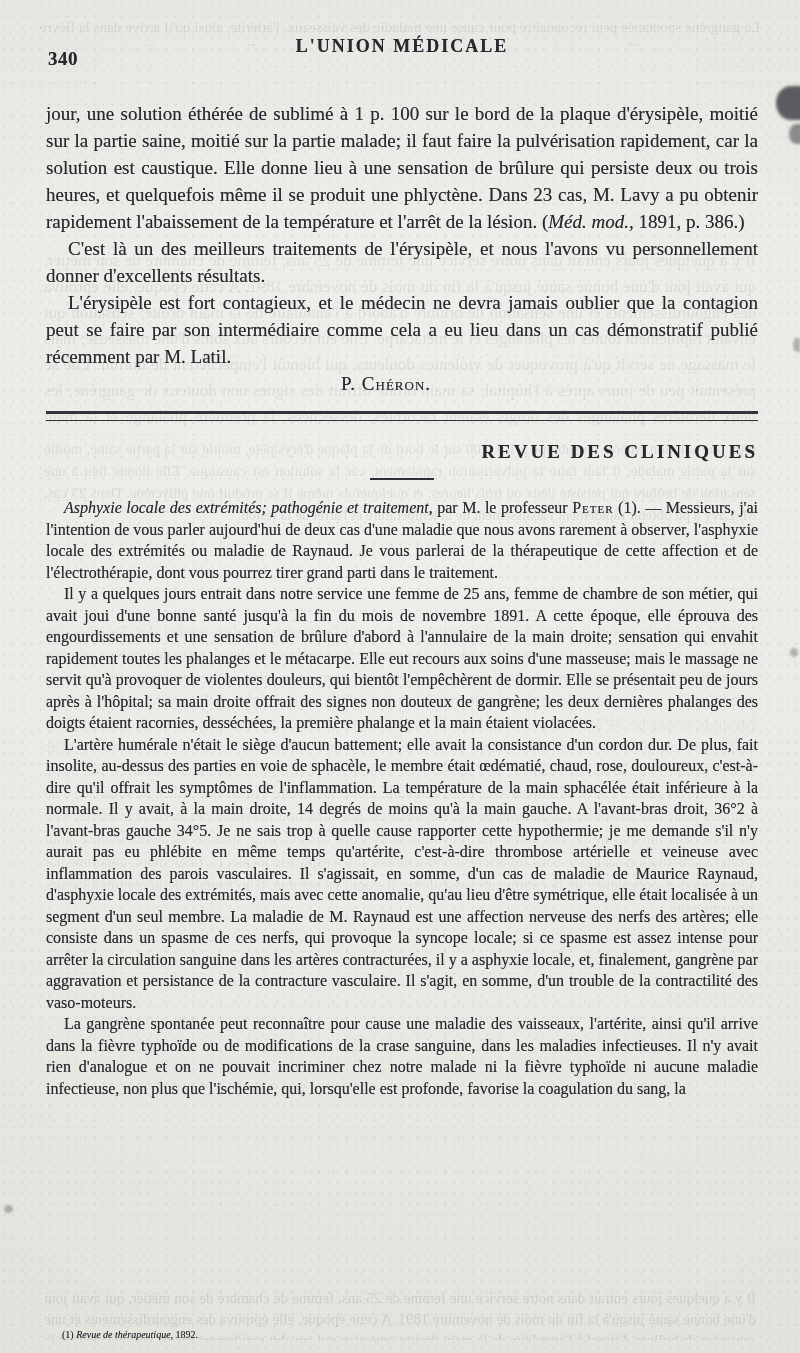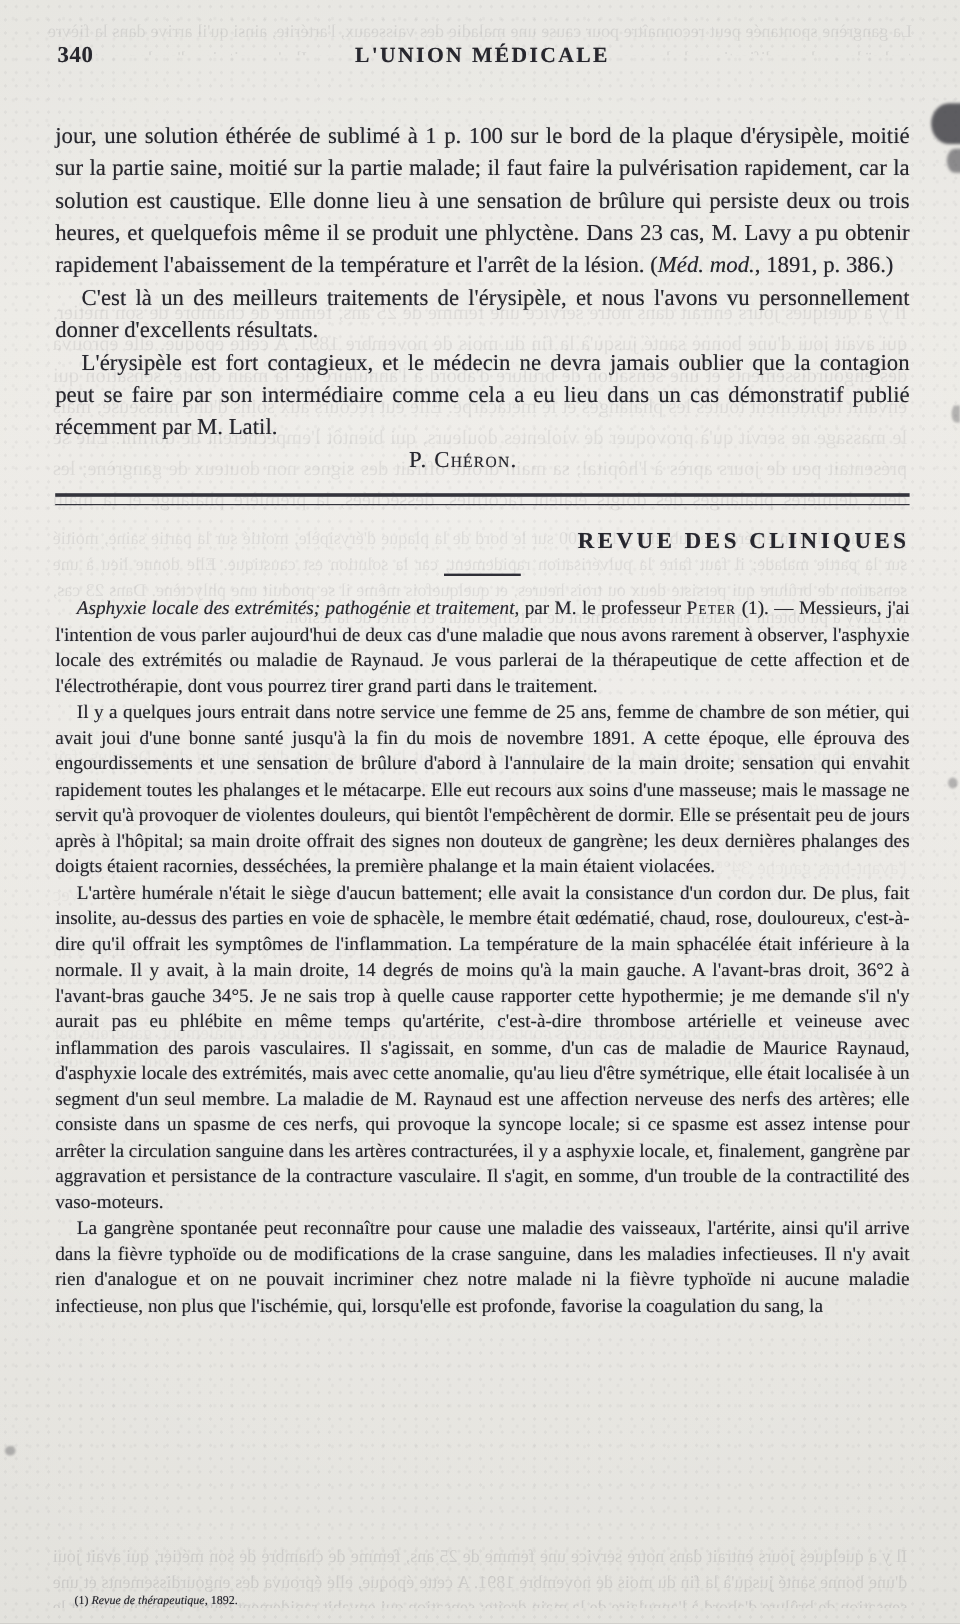--- a/index.html
+++ b/index.html
@@ -48,21 +48,21 @@
   .a2 { top: 124px; right: -3px; width: 14px; height: 20px; border-radius: 55% 0 0 55%; opacity: 0.5;  filter: blur(1.5px); }
   .a3 { top: 338px; right: 0px;  width: 7px;  height: 14px; border-radius: 50% 0 0 50%; opacity: 0.3;  filter: blur(1px); }
   .a4 { top: 648px; right: 2px;  width: 8px;  height: 9px;  border-radius: 50%;          opacity: 0.3;  filter: blur(1px); }
   .a5 { top: 1205px; left: 4px;  width: 9px;  height: 8px;  border-radius: 50%;          opacity: 0.3;  filter: blur(1px); }
 
   .content { position: relative; z-index: 2; padding: 36px 42px 0 46px; }
   .content * { text-shadow: 0 0 0.6px rgba(38,38,48,0.5); }
 
   .running-head { position: relative; height: 24px; }
   .page-number {
-    position: absolute; left: 2px; top: 0;
+    position: absolute; left: 2px; top: 12px;
     font-size: 19px; font-weight: bold; letter-spacing: 0.5px;
   }
   .journal-title {
     position: absolute; left: 0; right: 0; top: 0;
     text-align: center;
     font-size: 18px; font-weight: bold; letter-spacing: 2px;
   }
 
   .article-a {
     margin-top: 40px;

